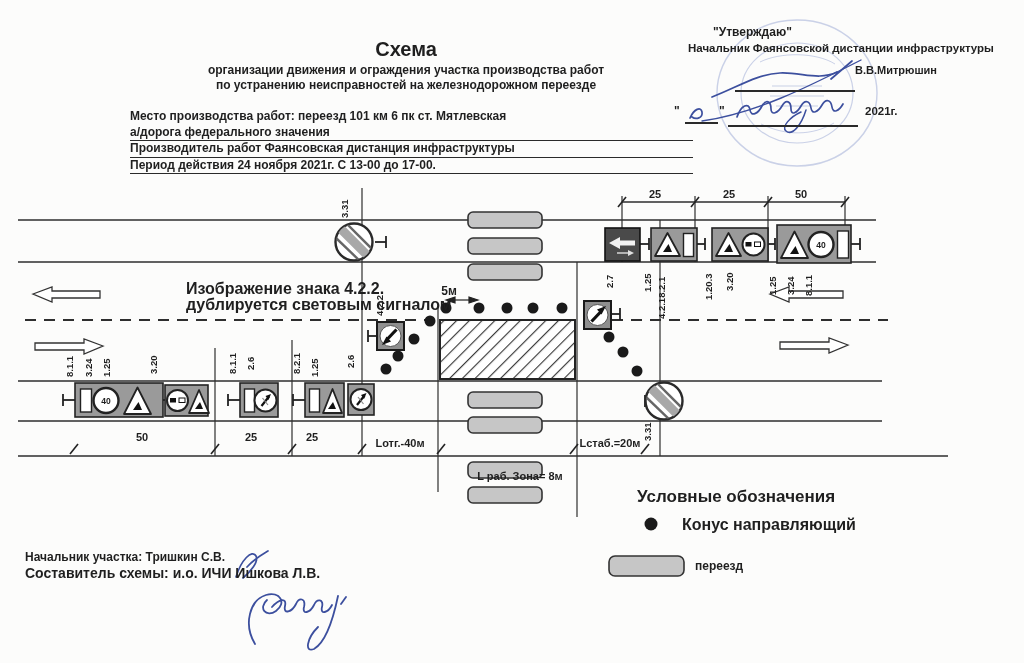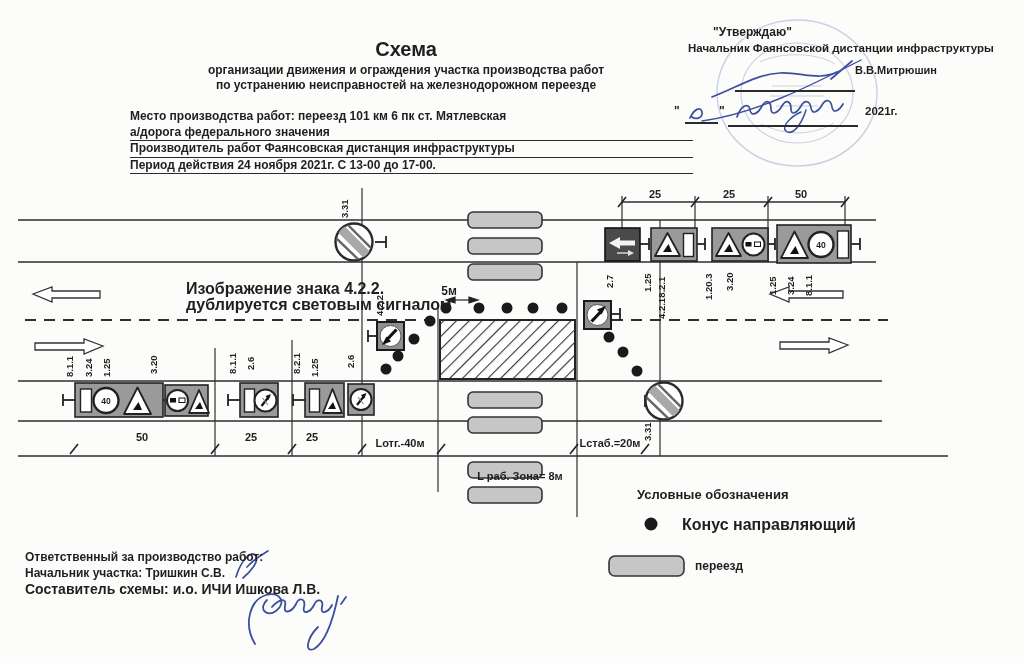--- a/index.html
+++ b/index.html
@@ -332,23 +332,22 @@
   <div class="vlabel" style="left:76px;top:365px;">8.1.1</div>
   <div class="vlabel" style="left:95px;top:365px;">3.24</div>
   <div class="vlabel" style="left:113px;top:365px;">1.25</div>
   <div class="vlabel" style="left:160px;top:362px;">3.20</div>
   <div class="vlabel" style="left:239px;top:362px;">8.1.1</div>
   <div class="vlabel" style="left:257px;top:358px;">2.6</div>
   <div class="vlabel" style="left:303px;top:362px;">8.2.1</div>
   <div class="vlabel" style="left:321px;top:365px;">1.25</div>
   <div class="vlabel" style="left:357px;top:356px;">2.6</div>
 
-  <div class="txt" style="left:637px;top:487px;font-size:13px;">Условные обозначения</div>
+  <div class="txt" style="left:637px;top:487px;font-size:17px;">Условные обозначения</div>
   <div class="txt" style="left:682px;top:516px;font-size:16px;">Конус направляющий</div>
   <div class="txt" style="left:695px;top:559px;font-size:12px;">переезд</div>
 
   <div style="position:absolute;left:25px;top:549px;z-index:2;">
-    <div class="txt" style="position:static;font-size:12px;line-height:16px;">Ответственный за производство работ:</div>
     <div class="txt" style="position:static;font-size:12px;line-height:16px;">Начальник участка: Тришкин С.В.</div>
     <div class="txt" style="position:static;font-size:14px;line-height:16px;">Составитель схемы: и.о. ИЧИ Ишкова Л.В.</div>
   </div>
 
 </div>
 
 </body></html>

